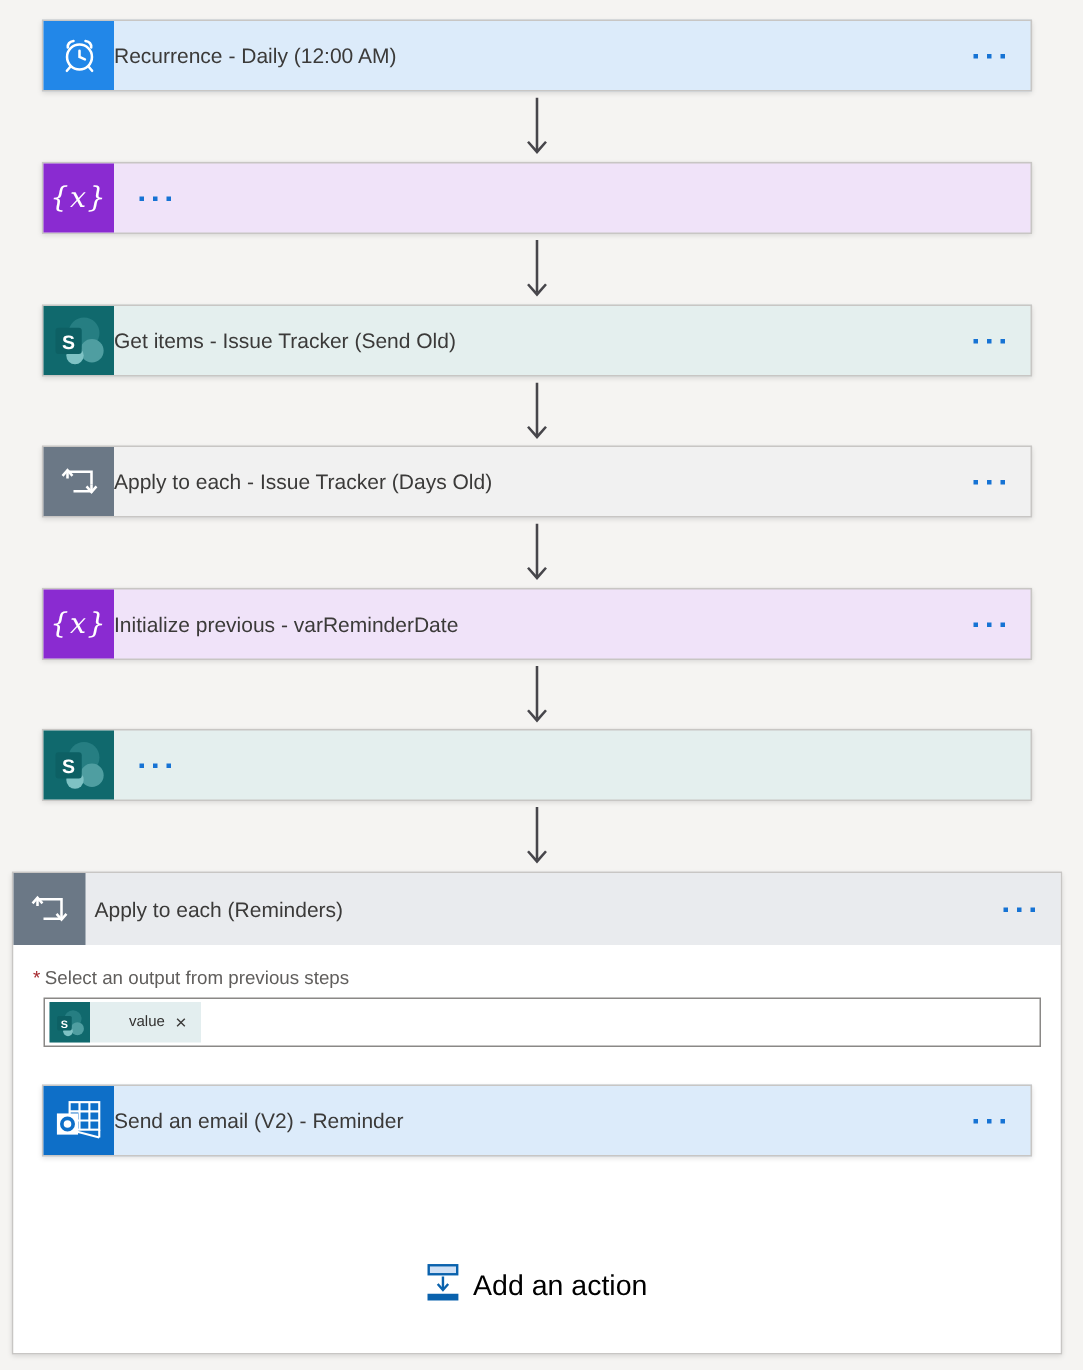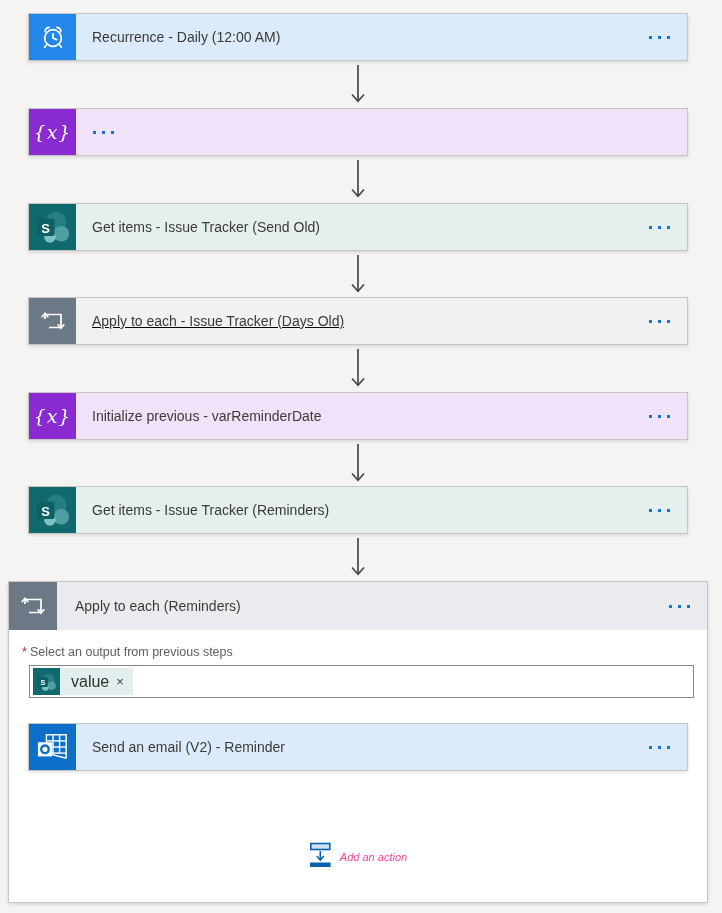--- a/index.html
+++ b/index.html
@@ -17,32 +17,32 @@
     display:flex; align-items:stretch;
     border:1px solid #c8c6c4; box-sizing:border-box;
     box-shadow:0 0.3px 0.9px rgba(0,0,0,.10), 0 1.6px 3.6px rgba(0,0,0,.13);
     cursor:pointer;
   }
   .card .iconblock {
     flex:0 0 47px; display:flex; align-items:center; justify-content:center;
   }
   .card .title, .scope-title {
     flex:1; display:flex; align-items:center;
-    padding-left:16px; font-size:14px; color:#3b3a39;
+    font-size:14px; color:#3b3a39;
     white-space:nowrap; overflow:hidden;
   }
   .dots {
     display:flex; gap:6px; align-items:center; padding:0 17px; cursor:pointer;
   }
   .dots i { width:3px; height:3px; background:#1673d4; display:block; }
 
   .card--recurrence { background:#dcebfa; }  .card--recurrence .iconblock { background:#2287e8; }
   .card--variable   { background:#f0e3f9; }  .card--variable .iconblock   { background:#8a2bd1; }
   .card--sharepoint { background:#e4efee; }  .card--sharepoint .iconblock { background:#10696d; }
-  .card--foreach    { background:#f1f1f1;text-decoration:underline; }  .card--foreach .iconblock    { background:#6b7886; }
+  .card--foreach    { background:#f1f1f1; }  .card--foreach .iconblock    { background:#6b7886; }
   .card--outlook    { background:#dcebfa; }  .card--outlook .iconblock    { background:#0e6fc8; }
 
   .vglyph {
     color:#fff; font-size:19px; font-family:"DejaVu Serif", serif;
     font-style:italic; letter-spacing:1px;
   }
 
   
   .connector { position:absolute; left:348px; width:20px; height:38px; }
 
@@ -52,52 +52,52 @@
     background:#ffffff; border:1px solid #c8c6c4; box-sizing:border-box;
     box-shadow:0 0.3px 0.9px rgba(0,0,0,.10), 0 1.6px 3.6px rgba(0,0,0,.13);
   }
   .scope-header {
     display:flex; align-items:stretch; height:48px; background:#e9ebee; cursor:pointer;
   }
   .scope-header .iconblock {
     flex:0 0 48px; background:#6b7886;
     display:flex; align-items:center; justify-content:center;
   }
-  .scope-title { padding-left:18px; }
+  .scope-title { padding-left:6px; }
   .scope-body { position:relative; height:272px; background:#fff; }
 
   .field-label {
     position:absolute; left:13px; top:15px;
     font-size:12.5px; color:#605e5c;
   }
   .field-label .req { color:#a4262c; margin-right:3px; }
 
   .token-input {
     position:absolute; left:20px; top:35px; width:665px; height:33px;
     border:1px solid #8a8886; background:#fff; box-sizing:border-box;
     display:flex; align-items:center; padding:0 3px; cursor:text;
   }
   .token {
     display:flex; align-items:stretch; height:27px; background:#e3eeef;
   }
   .token .ticon {
     width:27px; background:#10696d;
     display:flex; align-items:center; justify-content:center;
   }
-  .token .tlabel { display:flex; align-items:center; padding:0 5px 0 11px; font-size:16px; color:#323130; }
+  .token .tlabel { display:flex; align-items:center; padding:0 5px 0 11px; font-size:10px; color:#323130;margin-left:15px; }
   .token .tclose { display:flex; align-items:center; padding:0 9px 0 2px; font-size:13px; color:#3b3a39; cursor:pointer; }
 
   .child-card { left:19px; top:93px; }
 
   .add-action {
     position:absolute; left:0; top:212px; width:100%;
     display:flex; align-items:center; justify-content:center; gap:8px;
     cursor:pointer;
   }
-  .add-action .label { color:#ec4899; font-size:11px;font-style:italic; }
+  .add-action .label { color:#000000; font-size:19px; }
 </style>
 </head>
 <body>
 
 <div class="card card--recurrence" style="top:13px">
   <div class="iconblock">
     <svg width="28" height="28" viewBox="0 0 28 28">
       <g stroke="#ffffff" stroke-width="1.7" fill="none" stroke-linecap="round">
         <circle cx="14" cy="15" r="8.3"></circle>
         <path d="M14 10.8 V15 L17.6 16.6"></path>
@@ -214,21 +214,20 @@
 <div class="card card--sharepoint" style="top:486px">
   <div class="iconblock">
     <svg width="36" height="36" viewBox="0 0 36 36">
       <circle cx="21" cy="13" r="10.3" fill="#267e82"></circle>
       <circle cx="26.3" cy="24.8" r="7.8" fill="#4f9ea1"></circle>
       <circle cx="15" cy="28" r="5.8" fill="#7ec2c4"></circle>
       <rect x="2" y="9.5" width="17.5" height="17.5" rx="2" fill="#0d6064"></rect>
       <text x="10.7" y="23.6" text-anchor="middle" font-family="Liberation Sans, sans-serif" font-size="13" font-weight="bold" fill="#ffffff">S</text>
     </svg>
   </div>
-  <div class="title">Get items - Issue Tracker (Reminders)</div>
   <div class="dots">
     <i></i>
       <i></i>
       <i></i>
   </div>
 </div>
 
 <svg class="connector" style="top:538px" viewBox="0 0 20 38">
   <g stroke="#47464b" stroke-width="1.7" fill="none">
     <path d="M10 0 V35"></path>

